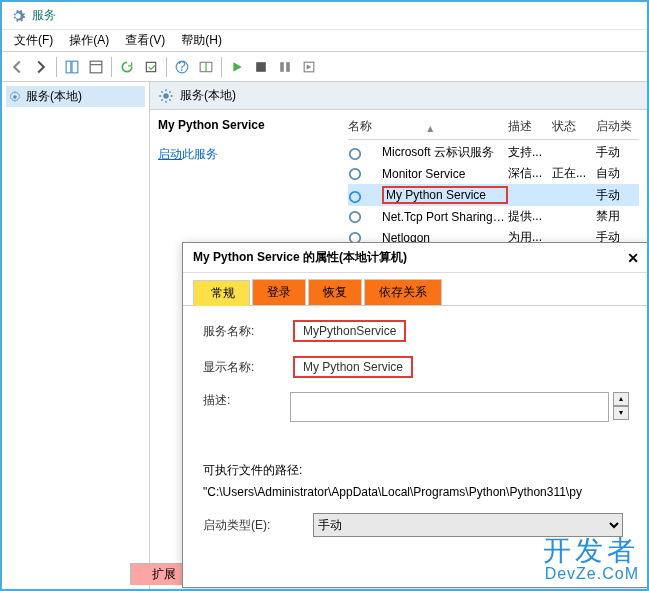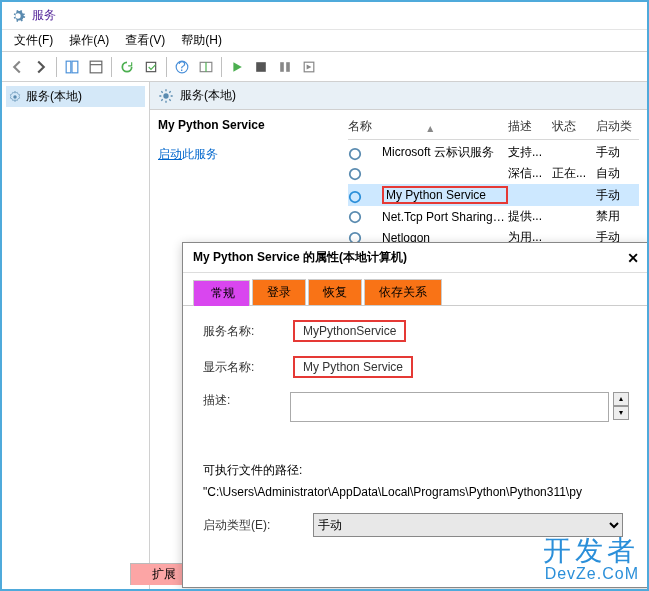--- a/index.html
+++ b/index.html
@@ -1,20 +1,20 @@
 <!DOCTYPE html>
 <html><head>
 <meta charset="utf-8">
 <style>
 * { box-sizing: border-box; margin: 0; padding: 0; font-family: "Microsoft YaHei", "Segoe UI", Tahoma, sans-serif; font-size: 12px; }
 body { width: 649px; height: 591px; background: #fff; border: 2px solid #4faadb; position: relative; overflow: hidden; }
 
 .titlebar { height: 28px; background: #fff; display: flex; align-items: center; padding: 0 8px; border-bottom: 1px solid #e5e5e5; }
 .titlebar .gear { width: 16px; height: 16px; margin-right: 6px; }
-.titlebar-text { color: #4c1d95; }
+.titlebar-text { color: #0f766e; }
 
 .menubar { height: 22px; display: flex; align-items: center; padding: 0 4px; border-bottom: 1px solid #d0d0d0; }
 .menubar span { padding: 2px 8px; cursor: default; }
 
 .toolbar { height: 30px; display: flex; align-items: center; padding: 0 4px; gap: 2px; border-bottom: 1px solid #d0d0d0; }
 .toolbar .tbtn { width: 22px; height: 22px; display: flex; align-items: center; justify-content: center; border: 1px solid transparent; }
 .toolbar .sep { width: 1px; height: 20px; background: #c0c0c0; margin: 0 2px; }
 
 .main { display: flex; height: calc(100% - 80px); }
 .tree { width: 148px; border-right: 1px solid #d0d0d0; padding: 4px; }
@@ -45,21 +45,21 @@
 .row-sel { background: #cde8ff; }
 
 .ext-tabs { position: absolute; bottom: 4px; left: 128px; display: flex; font-size: 11px; }
 .ext-tabs span { border: 1px solid #bbb; padding: 2px 21px; background: #fca5a5; border-bottom: none; }
 
 .dialog { position: absolute; top: 240px; left: 180px; width: 468px; height: 346px; background: #fff; border: 1px solid #888; box-shadow: 0 2px 10px rgba(0,0,0,0.2); }
 .dlg-title { height: 30px; display: flex; align-items: center; justify-content: space-between; padding: 0 10px; border-bottom: 1px solid #ddd; font-weight: bold; }
 .dlg-close { width: 20px; font-size: 14px; text-align: right; cursor: pointer; }
 .dlg-tabs { display: flex; padding: 6px 10px 0 10px; border-bottom: 1px solid #ccc; }
 .dlg-tab { padding: 4px 14px; border: 1px solid #ccc; border-bottom: none; background: #f97316; margin-right: 2px; cursor: pointer; }
-.dlg-tab.active { background: #d946ef; position: relative; top: 1px; padding-left: 17px; }
+.dlg-tab.active { background: #fde047; position: relative; top: 1px; padding-left: 17px; }
 .dlg-body { padding: 14px 20px; }
 .dlg-row { display: flex; align-items: center; margin-bottom: 14px; }
 .dlg-label { width: 90px; color: #333; }
 .dlg-value { color: #333; }
 .dlg-value.box { border: 2px solid #e53935; padding: 2px 8px; }
 .dlg-textarea { width: 330px; height: 30px; border: 1px solid #aaa; background: #fff; margin-left: 0; resize: none; }
 .dlg-path-label { margin-bottom: 6px; margin-top: 40px; }
 .dlg-path { margin-bottom: 14px; word-break: break-all; }
 .dlg-select { width: 310px; height: 24px; border: 1px solid #888; background: #e8e8e8; }
 .scroll-btns { display: flex; flex-direction: column; margin-left: 4px; }
@@ -208,20 +208,21 @@
             </div>
           <div class="col-desc">支持...</div>
           <div class="col-status"></div>
           <div class="col-start">手动</div>
         </div>
         <div class="list-row">
           <div class="col-name">
               <svg class="rgear gear-svg" viewBox="0 0 24 24">
                 <circle cx="12" cy="12" r="9" fill="none" stroke="#5a8bb0" stroke-width="3"></circle>
               </svg>
+              <span class="rn">Monitor Service</span>
             </div>
           <div class="col-desc">深信...</div>
           <div class="col-status">正在...</div>
           <div class="col-start">自动</div>
         </div>
         <div class="list-row row-sel">
           <div class="col-name">
               <svg class="rgear" viewBox="0 0 24 24">
                 <circle cx="12" cy="12" r="9" fill="none" stroke="#2b8fd9" stroke-width="3"></circle>
               </svg>

